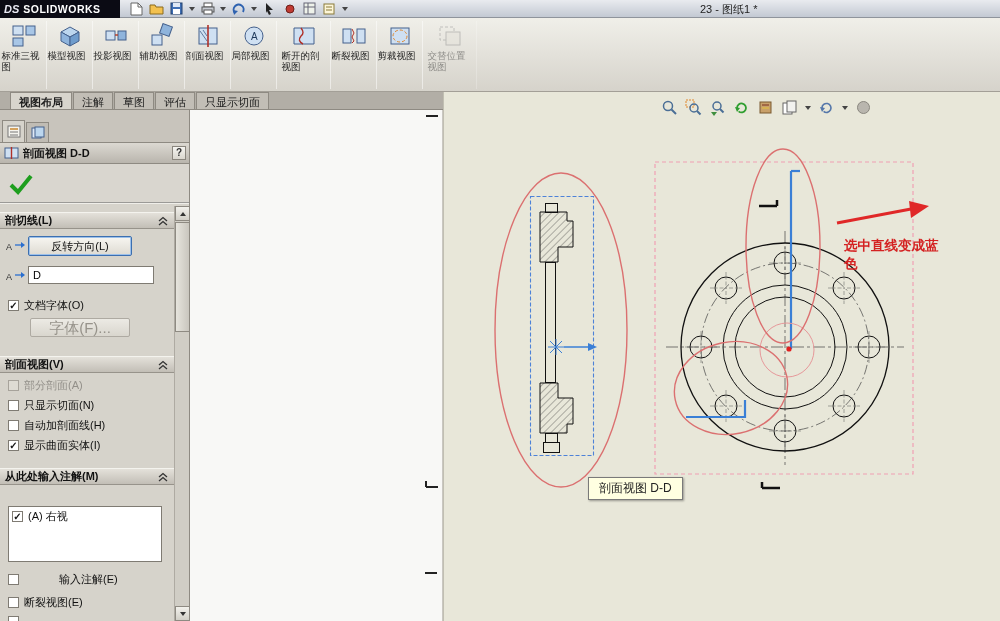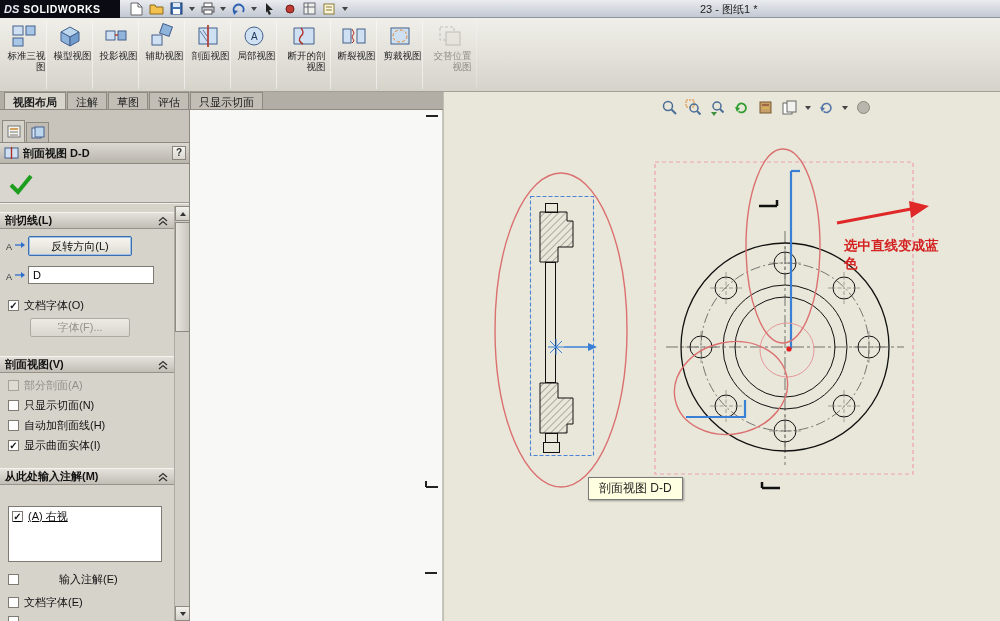--- a/index.html
+++ b/index.html
@@ -15,25 +15,25 @@
   .tb-icon { width:17px; height:15px; display:flex; align-items:center; justify-content:center; cursor:pointer; }
   .dd { width:0; height:0; border-left:3px solid transparent; border-right:3px solid transparent; border-top:4px solid #444; margin:0 1px; }
   .win-title { position:absolute; left:700px; top:2px; font-size:11px; color:#222; }
 
   
   .ribbon { position:absolute; left:0; top:18px; width:1000px; height:74px;
     background:linear-gradient(#f0efe9,#d6d3cb); border-bottom:1px solid #a39f97; z-index:20; display:flex; padding:3px 1px 0 1px; }
   .rbtn { width:46px; height:68px; display:flex; flex-direction:column; align-items:center; padding-top:2px; cursor:pointer; border-right:1px solid rgba(255,255,255,.5); }
   .rbtn.wide { width:54px; }
   .rbtn .ric { width:26px; height:26px; }
-  .rbtn .rlabel { margin-top:2px; font-size:9.5px; line-height:1.15; text-align:right; color:#1d1d1d; width:44px; word-break:break-all; }
+  .rbtn .rlabel { margin-top:2px; font-size:9.5px; line-height:1.15; text-align:left; color:#1d1d1d; width:44px; word-break:break-all; }
   .rbtn.disabled { opacity:.45; }
 
   
-  .tabrow { position:absolute; left:0; top:92px; width:443px; height:18px; background:#b2aea6; border-bottom:1px solid #8e8a82; z-index:15; display:flex; align-items:flex-end; padding-left:4px; }
+  .tabrow { position:absolute; left:0; top:92px; width:443px; height:18px; background:#b2aea6; border-bottom:1px solid #8e8a82; z-index:15; display:flex; align-items:flex-end; padding-left:10px; }
   .tab { height:17px; padding:2px 8px 0 8px; font-size:11px; color:#1c1c1c; background:#c2beb6; border:1px solid #8e8a82; border-bottom:none; margin-right:1px; cursor:pointer; }
   .tab.active { background:#d8d5cd; font-weight:bold; }
 
   
   .panel { position:absolute; left:0; top:110px; width:190px; height:511px; background:#d6d3cb; border-right:1px solid #8e8a82; z-index:15; overflow:hidden; }
   .pm-tabs { position:absolute; left:0; top:0; width:190px; height:33px; background:#c8c4bc; border-bottom:1px solid #8e8a82; }
   .pm-tab { position:absolute; bottom:0; width:23px; height:20px; border:1px solid #8e8a82; border-bottom:none; background:#c0bcb4; display:flex; align-items:center; justify-content:center; cursor:pointer; }
   .pm-tab.active { background:#d6d3cb; height:22px; }
   .pm-header { position:absolute; left:0; top:33px; width:190px; height:21px; background:linear-gradient(#dcd9d2,#b9b5ad); border-bottom:1px solid #8e8a82; display:flex; align-items:center; padding:0 4px; }
   .pm-header .ttl { font-size:11px; font-weight:bold; color:#111; margin-left:4px; flex:1; }
@@ -48,24 +48,24 @@
     background:linear-gradient(#f7f6f1,#dedbd2); border:1px solid #3c6fb0; box-shadow:0 0 0 1px #9cc0ea inset; border-radius:2px; text-align:center; line-height:18px; cursor:pointer; }
   .d-input { position:absolute; left:28px; top:60px; width:126px; height:18px; border:1px solid #7f7b73; background:#fff; font-size:11px; padding-left:4px; font-family:"Liberation Sans",sans-serif; }
   .mini-ic { position:absolute; left:6px; width:20px; height:14px; }
 
   .chk-row { position:absolute; left:8px; display:flex; align-items:center; gap:5px; cursor:pointer; }
   .cb { width:11px; height:11px; background:#fff; border:1px solid #7f7b73; font-size:10px; line-height:10px; text-align:center; color:#111; flex:0 0 auto; }
   .cb.checked::before { content:"\2713"; font-weight:bold; }
   .cb.dis { background:#dedbd3; border-color:#a7a39b; }
   .chk-label { font-size:11px; color:#111; white-space:nowrap; }
   .chk-label.dis { color:#93908a; }
-  .font-btn { position:absolute; left:30px; width:100px; height:19px; font-size:11px; color:#97938b;
+  .font-btn { position:absolute; left:30px; width:100px; height:19px; font-size:15px; color:#97938b;
     background:linear-gradient(#eceae4,#d9d6ce); border:1px solid #aeaaa2; border-radius:2px; text-align:center; line-height:17px; }
   .ann-label { position:absolute; left:8px; font-size:11px; color:#111; }
-  .listbox { position:absolute; left:8px; width:154px; height:56px; background:#fff; border:1px solid #7f7b73;text-decoration:underline; }
+  .listbox { position:absolute; left:8px; width:154px; height:56px; background:#fff; border:1px solid #7f7b73; }
   .li-row { display:flex; align-items:center; gap:5px; padding:2px 3px; cursor:pointer; }
   .li-row .chk-label { font-size:11px; }
 
   
   .pscroll { position:absolute; left:174px; top:96px; width:16px; height:415px; background:#d0cdc5; border-left:1px solid #aeaaa2; }
   .sbtn { position:absolute; left:0; width:15px; height:15px; background:linear-gradient(#f2f1ec,#d2cfc7); border:1px solid #8e8a82; display:flex; align-items:center; justify-content:center; }
   .sthumb { position:absolute; left:0; top:16px; width:15px; height:110px; background:linear-gradient(90deg,#e6e4dd,#c9c6be); border:1px solid #8e8a82; }
   .tri-up { width:0;height:0;border-left:3px solid transparent;border-right:3px solid transparent;border-bottom:4px solid #333; }
   .tri-dn { width:0;height:0;border-left:3px solid transparent;border-right:3px solid transparent;border-top:4px solid #333; }
 
@@ -496,21 +496,21 @@
         <span class="cb checked"></span>
         <span class="chk-label">(A) 右视</span>
       </div>
     </div>
     <div class="chk-row" style="top:366px;gap:40px;">
       <span class="cb"></span>
       <span class="chk-label">输入注解(E)</span>
     </div>
     <div class="chk-row" style="top:389px;">
       <span class="cb"></span>
-      <span class="chk-label">文档字体(E)</span>
+      <span class="chk-label">断裂视图(E)</span>
     </div>
     <div class="chk-row" style="top:410px;">
       <span class="cb"></span>
     </div>
   </div>
 
   <div class="pscroll">
     <div class="sbtn" style="top:0;">
         <span class="tri-up"></span>
       </div>

